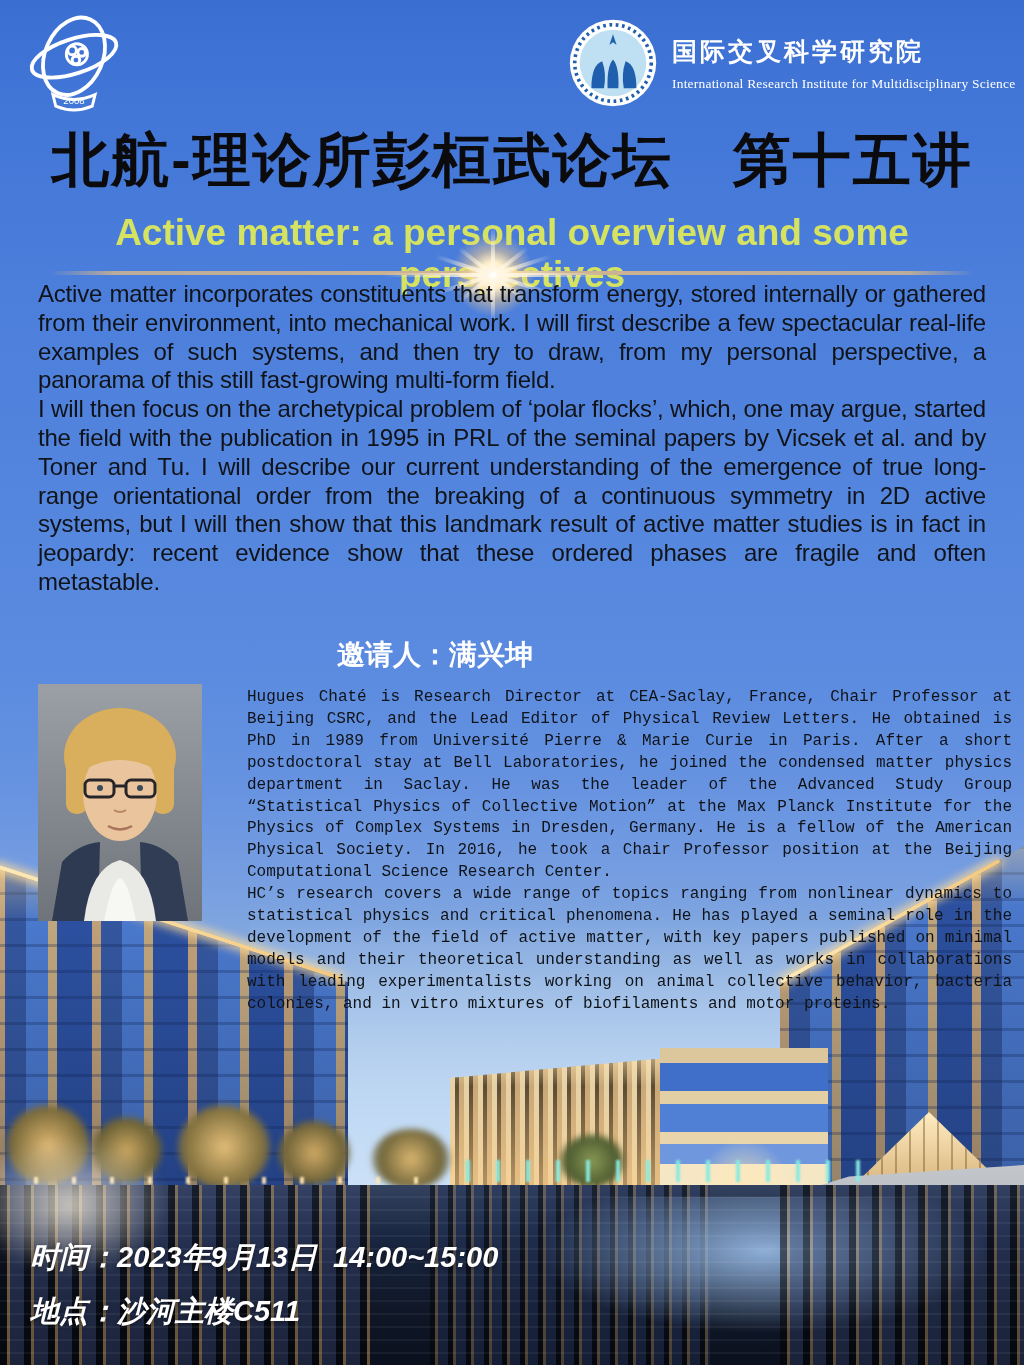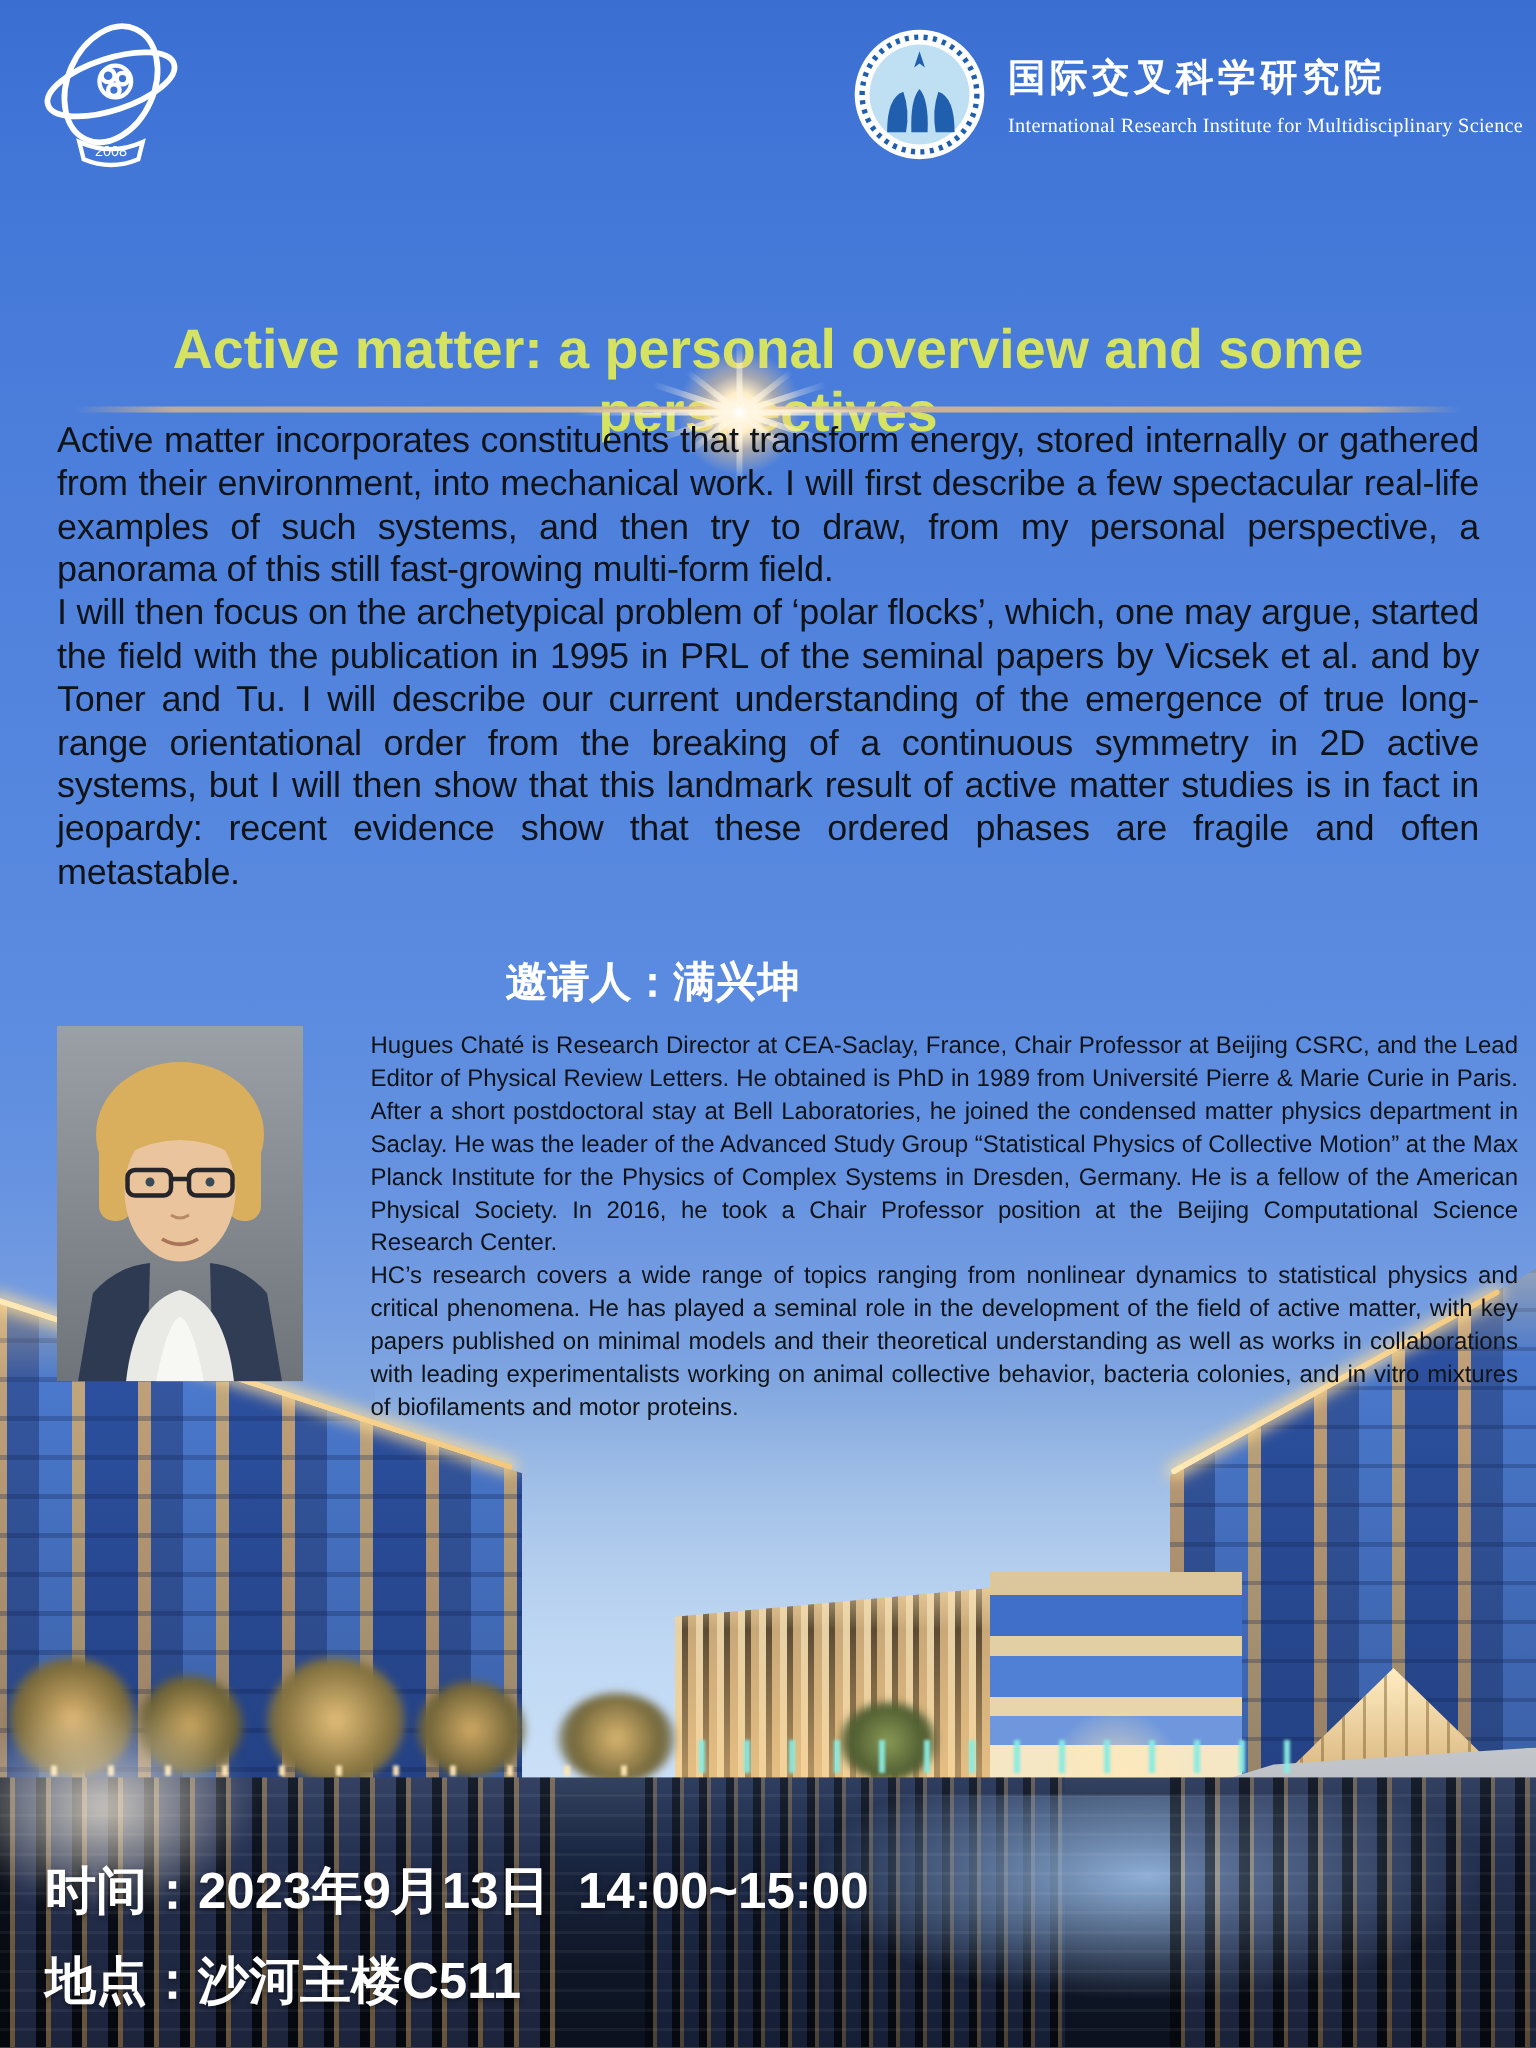--- a/index.html
+++ b/index.html
@@ -48,21 +48,21 @@
     font-size:24px;line-height:28.8px;text-align:justify;letter-spacing:-0.2px;}
   .abstract p{margin:0;}
   
   .people{position:absolute;left:245px;top:636px;width:760px;display:flex;
     font-family:"Liberation Serif",serif;font-weight:bold;font-size:28px;color:#fff;}
   .people .host{margin-left:92px;}
   
   .photo{position:absolute;left:38px;top:684px;width:164px;height:237px;overflow:hidden;}
   .bio{position:absolute;left:247px;top:687px;width:765px;color:#101318;
     font-size:16px;line-height:21.9px;text-align:justify;}
-  .bio p{margin:0;}
+  .bio p{margin:0;font-family:Liberation Mono, monospace;}
   
   .scene{position:absolute;left:0;top:835px;width:1024px;height:530px;}
   .haze{position:absolute;left:250px;top:80px;width:620px;height:280px;
     background:linear-gradient(180deg,rgba(190,215,242,0),rgba(196,220,246,.85) 70%,rgba(205,226,248,.95));}
   .tower{position:absolute;
     background:
       repeating-linear-gradient(180deg,rgba(15,35,85,.28) 0 3px,rgba(0,0,0,0) 3px 26px),
       repeating-linear-gradient(90deg,#c0a078 0 9px,#34569e 9px 30px,#4a78cc 30px 52px,#c0a67c 52px 61px,#2c509f 61px 96px);}
   .tower:after{content:"";position:absolute;inset:0;
     background:linear-gradient(180deg,rgba(255,224,160,.4),rgba(255,224,160,0) 16%,rgba(8,16,40,.22) 88%);}
@@ -106,21 +106,21 @@
     background:repeating-linear-gradient(90deg,rgba(0,0,0,.6) 0 7px,rgba(200,155,90,.45) 7px 10px,rgba(50,62,100,.45) 10px 23px);}
   .sky-reflect{position:absolute;left:545px;top:12px;width:440px;height:135px;
     background:radial-gradient(ellipse at 50% 40%,rgba(155,190,232,.9),rgba(155,190,232,0) 72%);}
   .shimmer{position:absolute;inset:0;
     background:repeating-linear-gradient(180deg,rgba(255,255,255,0) 0 11px,rgba(255,255,255,.05) 11px 13px);}
   .mist{position:absolute;left:-30px;top:300px;width:200px;height:140px;filter:blur(6px);
     background:radial-gradient(ellipse,rgba(255,245,225,.75),rgba(255,245,225,0) 70%);}
   
   .footer{position:absolute;left:30px;top:1238px;color:#fff;font-weight:bold;
     text-shadow:0 1px 4px rgba(0,0,0,.45);}
-  .footer .line{font-size:34px;white-space:pre-wrap;}
+  .footer .line{font-size:29px;white-space:pre-wrap;font-style:italic;}
   .footer .line + .line{margin-top:14px;}
 </style>
 </head>
 <body>
 
 <div class="poster">
 
   <div class="scene">
     <div class="haze"></div>
     <div class="tower tower-left"></div>
@@ -179,20 +179,21 @@
       <g fill="none" stroke="#1f5fae" stroke-width="4" stroke-dasharray="3 4">
         <circle cx="50" cy="50" r="42.5"></circle>
       </g>
     </svg>
     <div class="hdr-right-text">
       <div class="hdr-right-cn">国际交叉科学研究院</div>
       <div class="hdr-right-en">International Research Institute for Multidisciplinary Science</div>
     </div>
   </div>
 
+  <div class="forum-title">北航-理论所彭桓武论坛　第十五讲</div>
   <div class="talk-title">Active matter: a personal overview and some perspectives</div>
 
   <div class="divider">
     <div class="div-line"></div>
     <div class="star">
       <div class="glow"></div>
       <div class="ray"></div>
       <div class="ray r90"></div>
       <div class="ray r45"></div>
       <div class="ray r135"></div>

